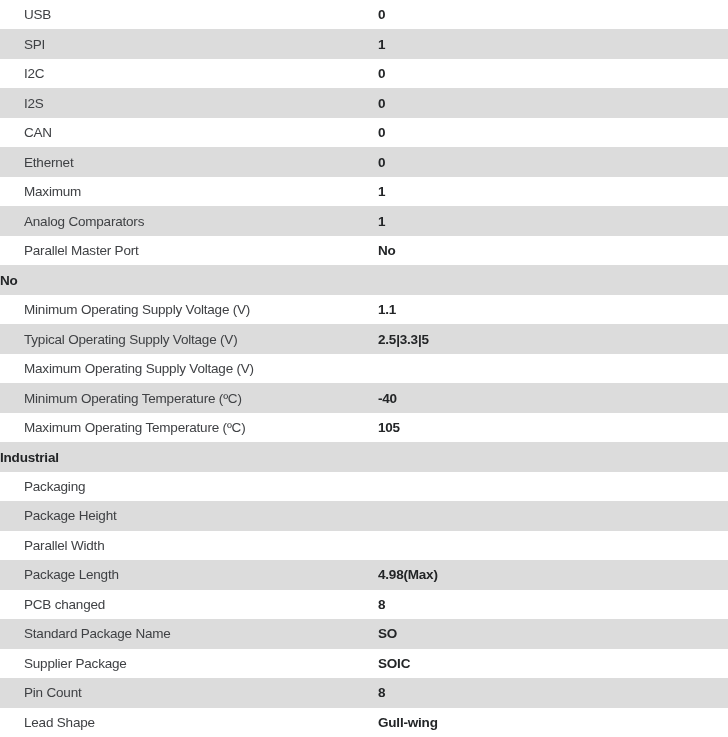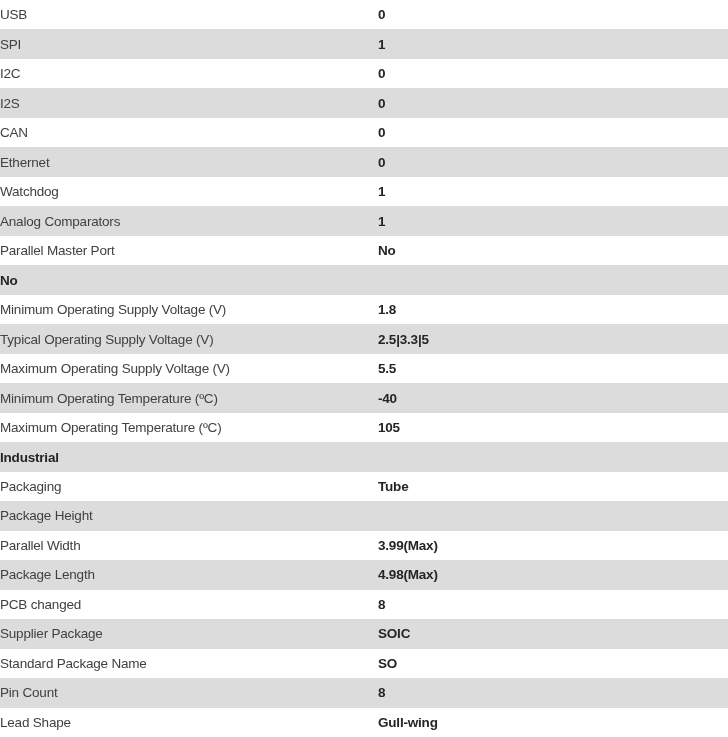--- a/index.html
+++ b/index.html
@@ -20,20 +20,21 @@
     display: flex;
     align-items: center;
     background: var(--row-bg, #ffffff);
   }
   .spec-row:nth-child(even) {
     background: var(--row-alt-bg, #dcdcdc);
   }
   .spec-label {
     box-sizing: border-box;
     width: 378px;
+    padding-left: 24px;
     font-size: 13.5px;
     font-weight: 400;
     letter-spacing: -0.2px;
     color: var(--label-color, #3f4144);
     white-space: nowrap;
     overflow: hidden;
   }
   .spec-value {
     flex: 1;
     font-size: 13.5px;
@@ -72,100 +73,97 @@
     <div class="spec-label">CAN</div>
     <div class="spec-value">0</div>
   </div>
 
   <div class="spec-row">
     <div class="spec-label">Ethernet</div>
     <div class="spec-value">0</div>
   </div>
 
   <div class="spec-row">
-    <div class="spec-label">Watchdog</div>
+    <div class="spec-label">Maximum</div>
     <div class="spec-value">1</div>
   </div>
 
   <div class="spec-row">
     <div class="spec-label">Analog Comparators</div>
     <div class="spec-value">1</div>
   </div>
 
   <div class="spec-row">
     <div class="spec-label">Parallel Master Port</div>
     <div class="spec-value">No</div>
   </div>
 
   <div class="spec-row">
     <div class="spec-value">No</div>
   </div>
 
   <div class="spec-row">
     <div class="spec-label">Minimum Operating Supply Voltage (V)</div>
-    <div class="spec-value">1.8</div>
+    <div class="spec-value">1.1</div>
   </div>
 
   <div class="spec-row">
     <div class="spec-label">Typical Operating Supply Voltage (V)</div>
     <div class="spec-value">2.5|3.3|5</div>
   </div>
 
   <div class="spec-row">
     <div class="spec-label">Maximum Operating Supply Voltage (V)</div>
-    <div class="spec-value">5.5</div>
   </div>
 
   <div class="spec-row">
     <div class="spec-label">Minimum Operating Temperature (ºC)</div>
     <div class="spec-value">-40</div>
   </div>
 
   <div class="spec-row">
     <div class="spec-label">Maximum Operating Temperature (ºC)</div>
     <div class="spec-value">105</div>
   </div>
 
   <div class="spec-row">
     <div class="spec-value">Industrial</div>
   </div>
 
   <div class="spec-row">
     <div class="spec-label">Packaging</div>
-    <div class="spec-value">Tube</div>
   </div>
 
 
   <div class="spec-row">
     <div class="spec-label">Package Height</div>
   </div>
 
   <div class="spec-row">
     <div class="spec-label">Parallel Width</div>
-    <div class="spec-value">3.99(Max)</div>
   </div>
 
   <div class="spec-row">
     <div class="spec-label">Package Length</div>
     <div class="spec-value">4.98(Max)</div>
   </div>
 
   <div class="spec-row">
     <div class="spec-label">PCB changed</div>
     <div class="spec-value">8</div>
   </div>
 
   <div class="spec-row">
-    <div class="spec-label">Supplier Package</div>
-    <div class="spec-value">SOIC</div>
+    <div class="spec-label">Standard Package Name</div>
+    <div class="spec-value">SO</div>
   </div>
 
   <div class="spec-row">
-    <div class="spec-label">Standard Package Name</div>
-    <div class="spec-value">SO</div>
+    <div class="spec-label">Supplier Package</div>
+    <div class="spec-value">SOIC</div>
   </div>
 
   <div class="spec-row">
     <div class="spec-label">Pin Count</div>
     <div class="spec-value">8</div>
   </div>
 
   <div class="spec-row">
     <div class="spec-label">Lead Shape</div>
     <div class="spec-value">Gull-wing</div>

